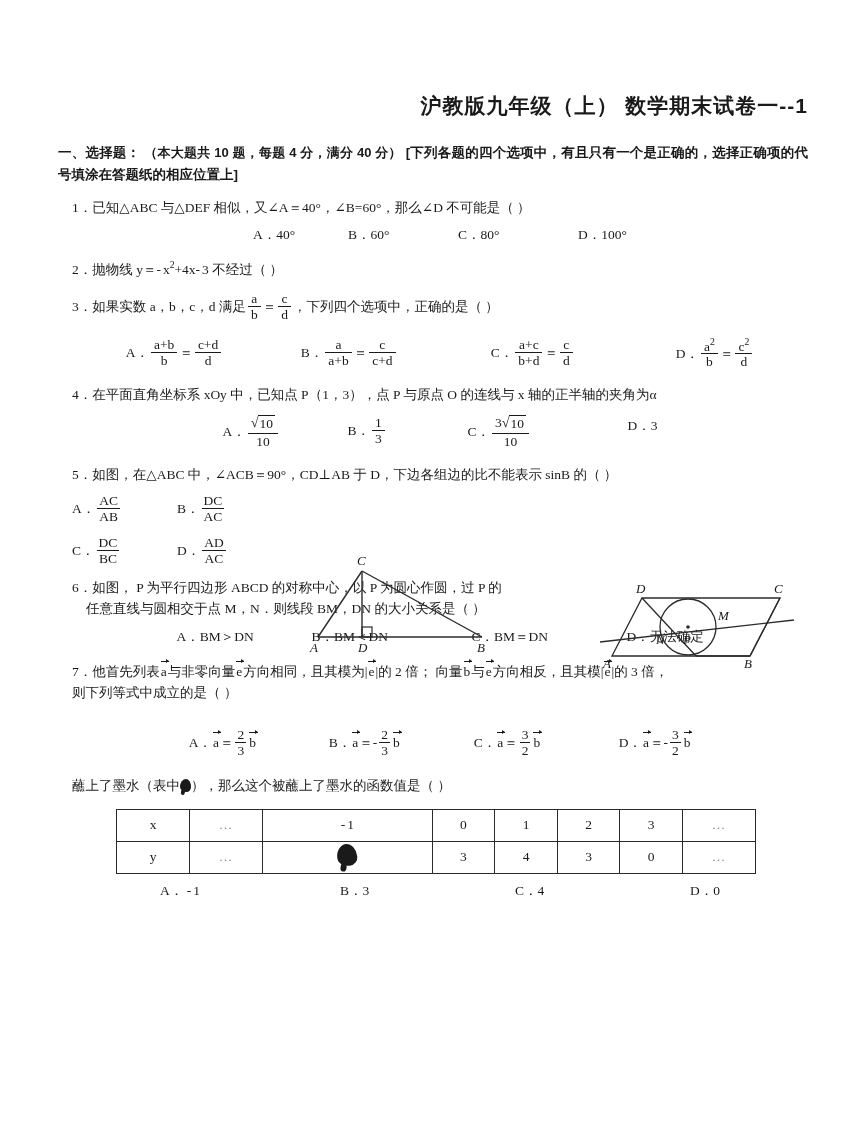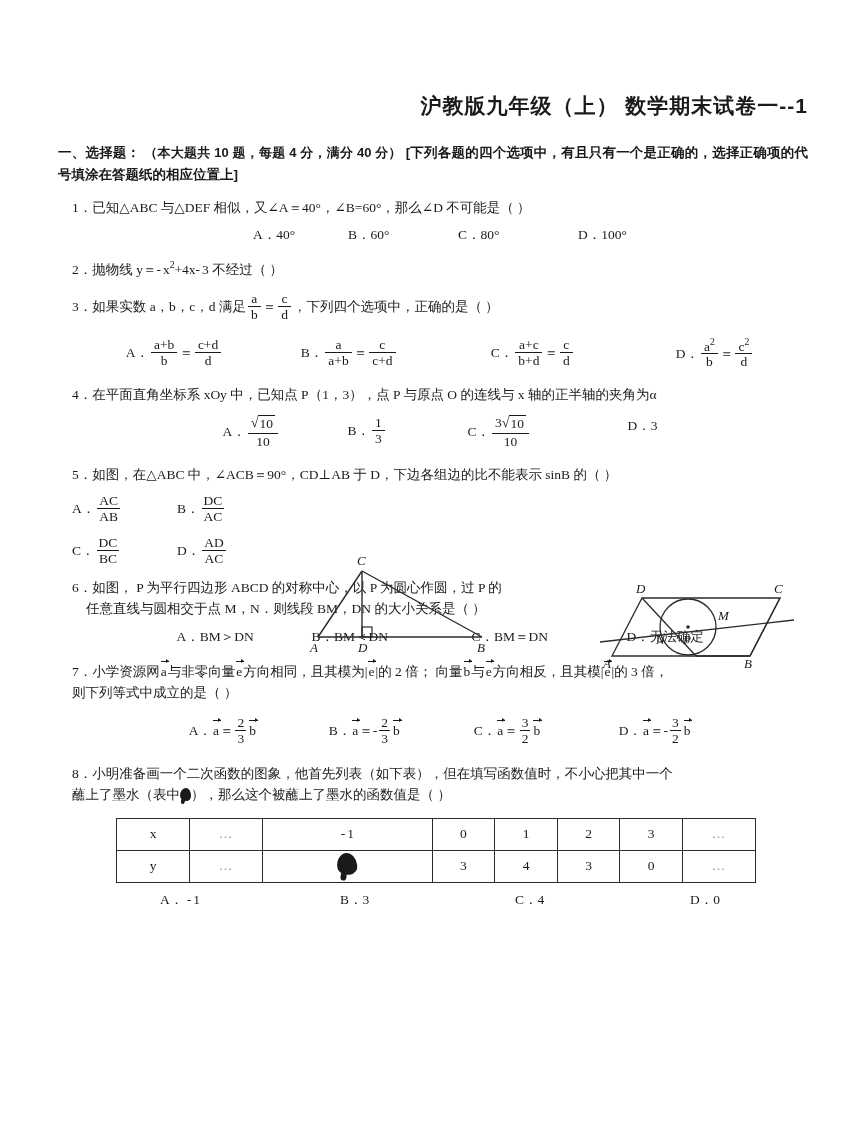--- a/index.html
+++ b/index.html
@@ -376,49 +376,46 @@
     <div class="opts w-q6">
       <span class="opt"><span>A．</span><span>BM＞DN</span></span>
       <span class="opt"><span>B．</span><span>BM＜DN</span></span>
       <span class="opt"><span>C．</span><span>BM＝DN</span></span>
       <span class="opt"><span>D．</span><span>无法确定</span></span>
     </div>
   </div>
 
   <div class="q" style="margin-top:12px;">
     <div class="q-stem">
-      <span>7．</span><span>小学资源网</span><span class="vec">a</span><span>与非零向量</span><span class="vec">e</span><span>方向相同，且其模为|</span><span class="vec">e</span><span>|的 2 倍；   向量</span><span class="vec">b</span><span>与</span><span class="vec">e</span><span>方向相反，且其模|</span><span class="vec">e</span><span>|的 3 倍，</span>
+      <span>7．</span><span>他首先列表</span><span class="vec">a</span><span>与非零向量</span><span class="vec">e</span><span>方向相同，且其模为|</span><span class="vec">e</span><span>|的 2 倍；   向量</span><span class="vec">b</span><span>与</span><span class="vec">e</span><span>方向相反，且其模|</span><span class="vec">e</span><span>|的 3 倍，</span>
     </div>
     <div class="q-stem">
       <span>则下列等式中成立的是（      ）</span>
     </div>
-    <div class="opts w-q7" style="margin-top:12px;">
+    <div class="opts w-q7" style="margin-top:24px;">
       <span class="opt"><span>A．</span><span class="vec">a</span>＝<span></span><span class="frac tight">
             <span class="num">2</span>
             <span class="den">3</span>
           </span><span class="vec">b</span></span>
       <span class="opt"><span>B．</span><span class="vec">a</span>＝<span>-</span><span class="frac tight">
             <span class="num">2</span>
             <span class="den">3</span>
           </span><span class="vec">b</span></span>
       <span class="opt"><span>C．</span><span class="vec">a</span>＝<span></span><span class="frac tight">
             <span class="num">3</span>
             <span class="den">2</span>
           </span><span class="vec">b</span></span>
       <span class="opt"><span>D．</span><span class="vec">a</span>＝<span>-</span><span class="frac tight">
             <span class="num">3</span>
             <span class="den">2</span>
           </span><span class="vec">b</span></span>
     </div>
   </div>
 
   <div class="q" style="margin-top:16px;">
-    <div class="q-stem">
-      <span>8．</span><span>小明准备画一个二次函数的图象，他首先列表（如下表），但在填写函数值时，不小心把其中一个</span>
-    </div>
     <div class="q-stem">
       <span>蘸上了墨水（表中</span><span class="blot-sm"></span><span>），那么这个被蘸上了墨水的函数值是（      ）</span>
     </div>
   </div>
 
   <div class="tbl-wrap">
     <table class="vt">
       <tbody>
           <tr>
         <td class="lbl">x</td>

